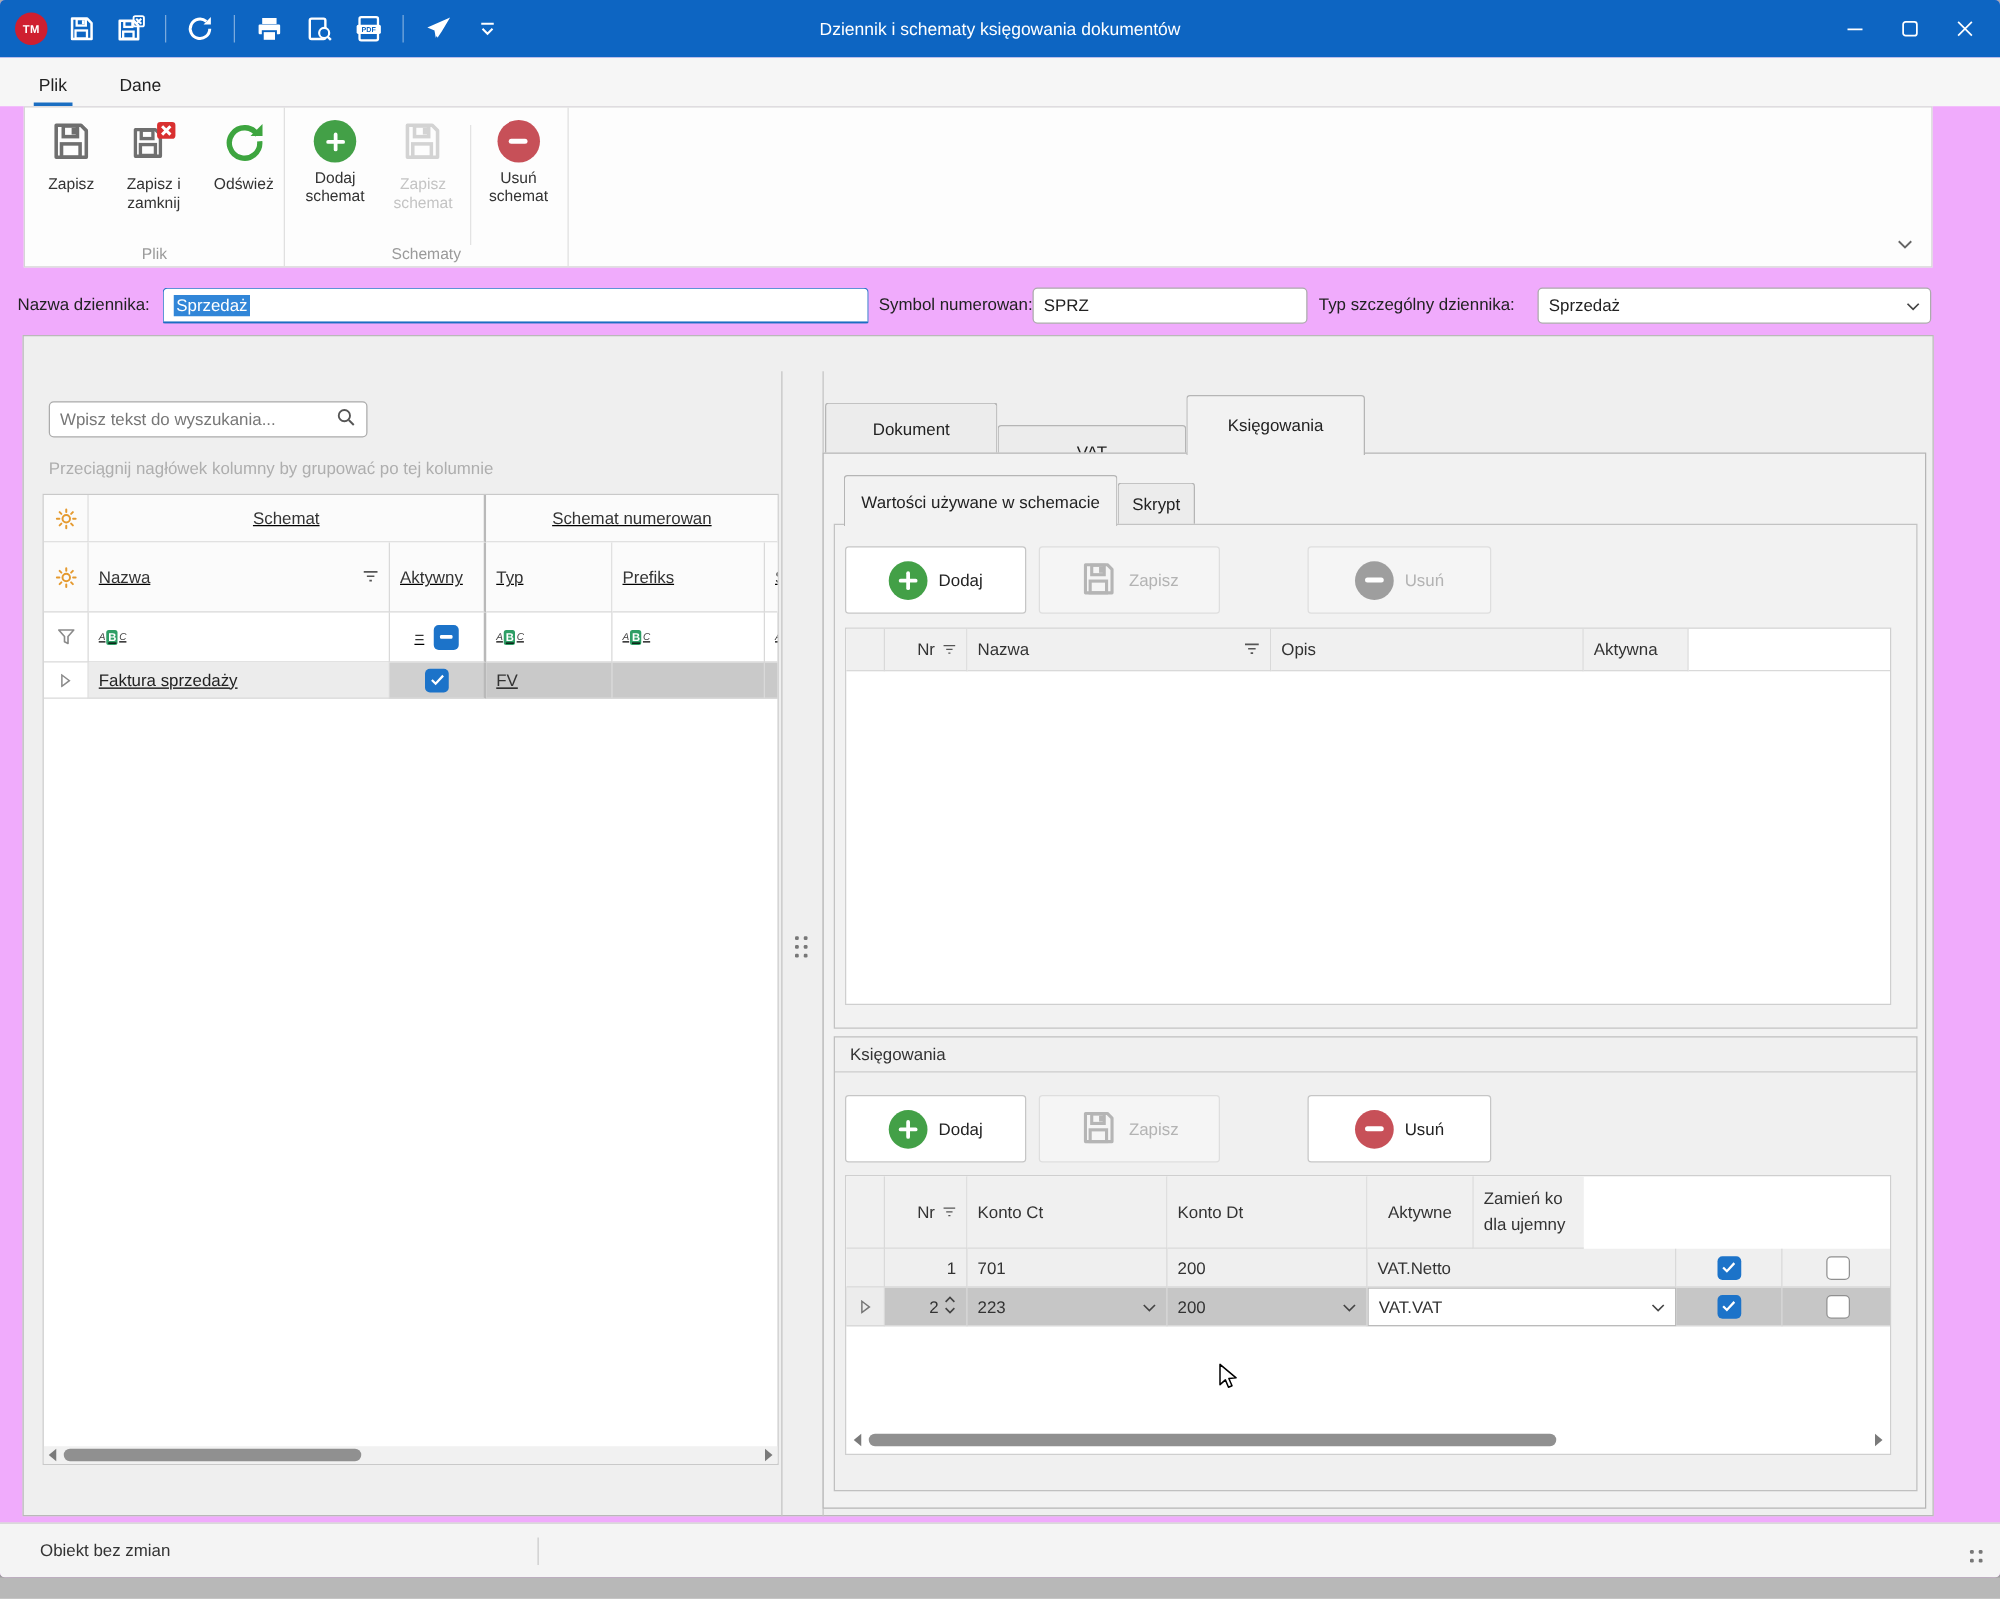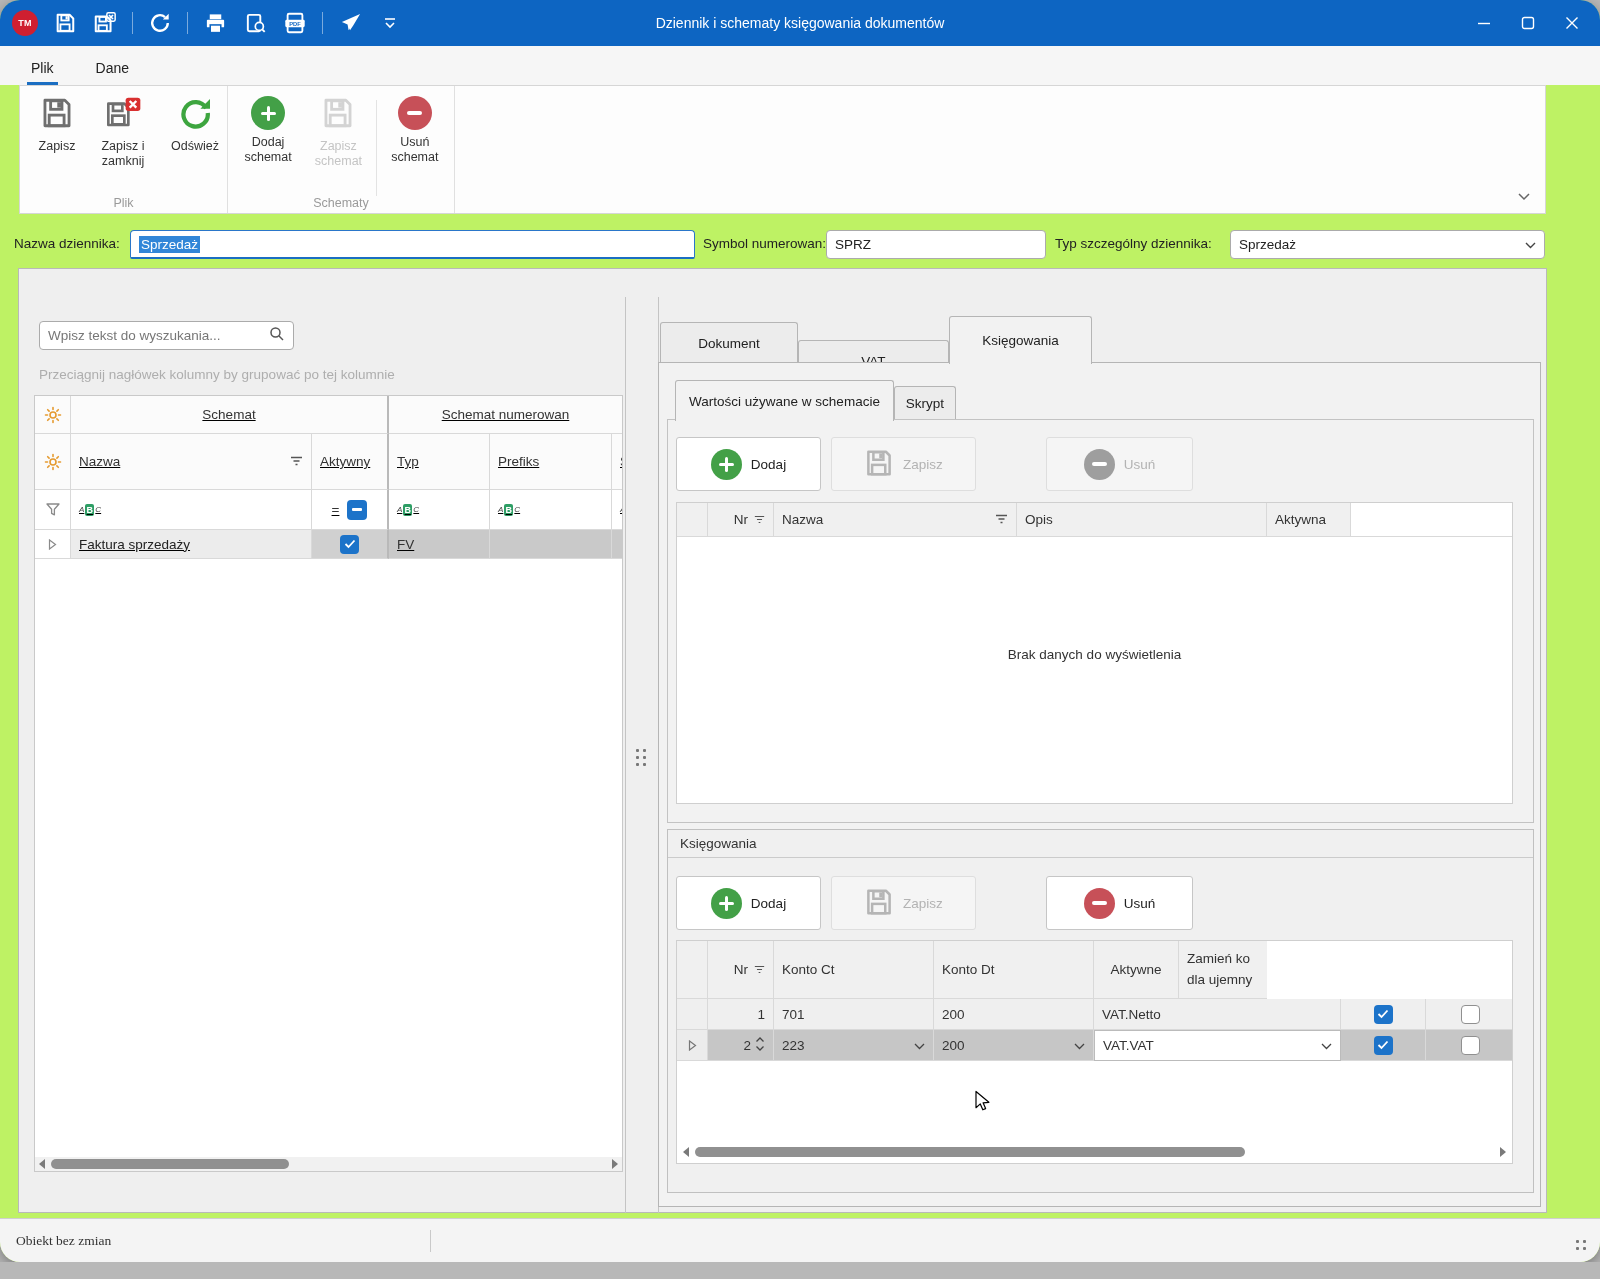--- a/index.html
+++ b/index.html
@@ -1,16 +1,16 @@
 <!DOCTYPE html>
 <html><head>
 <meta charset="utf-8">
 <style>
   html,body{margin:0;padding:0;background:#b8b8b8;font-family:"Liberation Sans",sans-serif;}
-  .window{position:relative;width:1600px;height:1262px;background:#bef264;border-radius:20px;overflow:hidden;box-shadow:0 4px 14px rgba(0,0,0,.35);}
+  .window{position:relative;width:1600px;height:1262px;background:#f0abfc;border-radius:4px;overflow:hidden;box-shadow:0 4px 14px rgba(0,0,0,.35);}
   .abs{position:absolute;}
   
   .titlebar{position:absolute;left:0;top:0;width:1600px;height:46px;background:#0d65c2;display:flex;align-items:center;}
   .qat{display:flex;align-items:center;gap:14px;padding-left:12px;}
   .logo{width:26px;height:26px;border-radius:50%;background:#cf1f30;color:#fff;font-size:9px;font-weight:bold;display:flex;align-items:center;justify-content:center;letter-spacing:.3px;}
   .qat-btn{width:26px;height:26px;display:flex;align-items:center;justify-content:center;}
   .qat-sep{width:1px;height:22px;background:rgba(255,255,255,.45);}
   .win-title{position:absolute;left:0;right:0;top:0;height:46px;display:flex;align-items:center;justify-content:center;color:#fff;font-size:14px;pointer-events:none;}
   .win-ctrls{position:absolute;right:6px;top:0;height:46px;display:flex;align-items:center;}
   .win-btn{width:44px;height:34px;display:flex;align-items:center;justify-content:center;}
@@ -426,23 +426,20 @@
               <span class="sort-ic"><svg width="13" height="10" viewBox="0 0 13 10">
                     <g stroke="#555" stroke-width="1.3">
                       <path d="M1 1.5h11M3.5 5h6M5.5 8.5h2"></path>
                     </g>
                   </svg></span>
             </div>
             <div class="tc hdr" style="width:250px;background:#f0f0f0;">Opis</div>
             <div class="tc hdr" style="width:84px;background:#f0f0f0;">Aktywna</div>
             <div class="tc hdr nolb" style="flex:1;background:#fff;"></div>
           </div>
-          <div style="height:234px;display:flex;align-items:center;justify-content:center;">
-            <span style="font-size:13.5px;color:#333;">Brak danych do wyświetlenia</span>
-          </div>
         </div>
       </div>
 
       <div class="gbox" style="left:8px;top:466px;width:867px;height:364px;border-color:#c0c0c0;background:#f0f0f0;">
         <div class="gbox-title">Księgowania</div>
         <div class="cmdbtn" style="left:8px;top:46px;width:145px;">
           <span class="circle green">
               <span class="plus"></span>
             </span>
           <span>Dodaj</span>
@@ -547,21 +544,21 @@
             <span class="arrowL" style="margin-left:6px;"></span>
             <span class="thumb" style="left:18px;width:550px;top:3px;"></span>
             <span class="arrowR" style="position:absolute;right:6px;"></span>
           </div>
         </div>
       </div>
     </div>
   </div>
 
   <div class="statusbar">
-    <span style="padding-left:16px;font-family:Liberation Serif, serif;">Obiekt bez zmian</span>
+    <span style="padding-left:32px;">Obiekt bez zmian</span>
     <span style="position:absolute;left:430px;top:11px;width:1px;height:22px;background:#c9c9c9;"></span>
     <span class="dotgrip" style="position:absolute;right:12px;bottom:10px;display:grid;grid-template-columns:auto auto;">
         <i></i>
         <i></i>
         <i></i>
         <i></i>
       </span>
   </div>
 
   <span class="abs" style="left:972px;top:1090px;z-index:50;">

